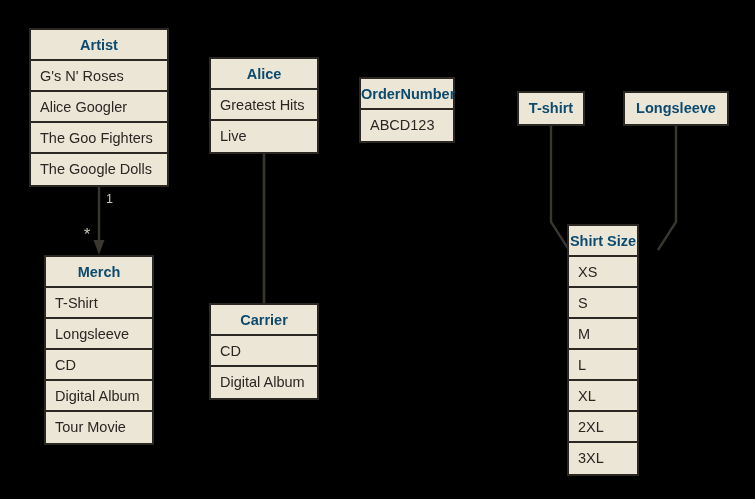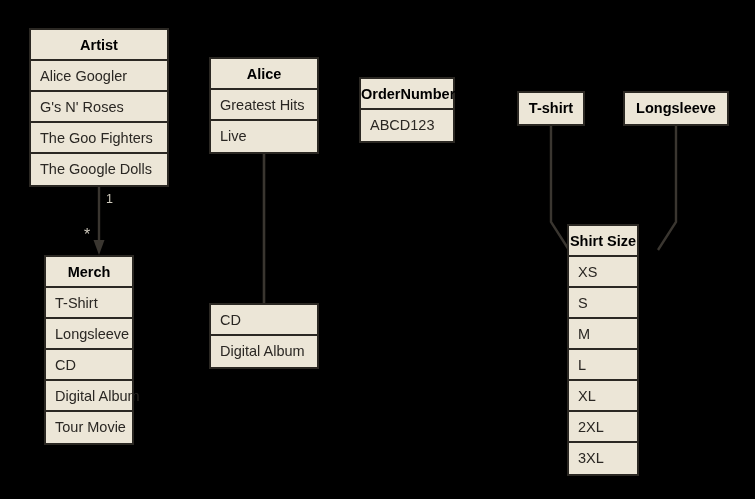--- a/index.html
+++ b/index.html
@@ -29,21 +29,21 @@
     background: #ece6d7;
     box-sizing: border-box;
     z-index: 2;
   }
   .entity .hdr {
     height: 31px;
     line-height: 31px;
     text-align: center;
     font-weight: bold;
     font-size: 14.5px;
-    color: #000000;
+    color: #0c4a6e;
     background: #ece6d7;
     border-bottom: 2px solid #2b2823;
     box-sizing: border-box;
   }
   .entity .row {
     height: 31px;
     line-height: 31px;
     padding-left: 9px;
     font-size: 14.5px;
     color: #2a2723;
@@ -81,22 +81,22 @@
 
     <line x1="264" y1="150" x2="264" y2="304" stroke="#3a3630" stroke-width="2.6"></line>
 
     <polyline points="551,120 551,222 569,250" fill="none" stroke="#3a3630" stroke-width="2.4"></polyline>
 
     <polyline points="676,120 676,222 658,250" fill="none" stroke="#3a3630" stroke-width="2.4"></polyline>
   </svg>
 
   <div class="entity" style="left:29px; top:28px; width:140px;">
     <div class="hdr">Artist</div>
+    <div class="row">G's N' Roses</div>
     <div class="row">Alice Googler</div>
-    <div class="row">G's N' Roses</div>
     <div class="row">The Goo Fighters</div>
     <div class="row">The Google Dolls</div>
   </div>
 
   <div class="entity" style="left:209px; top:57px; width:110px;">
     <div class="hdr">Alice</div>
     <div class="row">Greatest Hits</div>
     <div class="row">Live</div>
   </div>
 
@@ -106,30 +106,31 @@
   </div>
 
   <div class="entity single" style="left:517px; top:91px; width:68px;">
     <div class="hdr">T-shirt</div>
   </div>
 
   <div class="entity single" style="left:623px; top:91px; width:106px;">
     <div class="hdr">Longsleeve</div>
   </div>
 
-  <div class="entity" style="left:44px; top:255px; width:90px;">
+  <div class="entity" style="left:44px; top:255px; width:110px;">
     <div class="hdr">Merch</div>
     <div class="row">T-Shirt</div>
     <div class="row">Longsleeve</div>
     <div class="row">CD</div>
     <div class="row">Digital Album</div>
     <div class="row">Tour Movie</div>
   </div>
 
   <div class="entity" style="left:209px; top:303px; width:110px;">
+    <div class="hdr">Carrier</div>
     <div class="row">CD</div>
     <div class="row">Digital Album</div>
   </div>
 
   <div class="entity" style="left:567px; top:224px; width:72px;">
     <div class="hdr">Shirt Size</div>
     <div class="row">XS</div>
     <div class="row">S</div>
     <div class="row">M</div>
     <div class="row">L</div>

